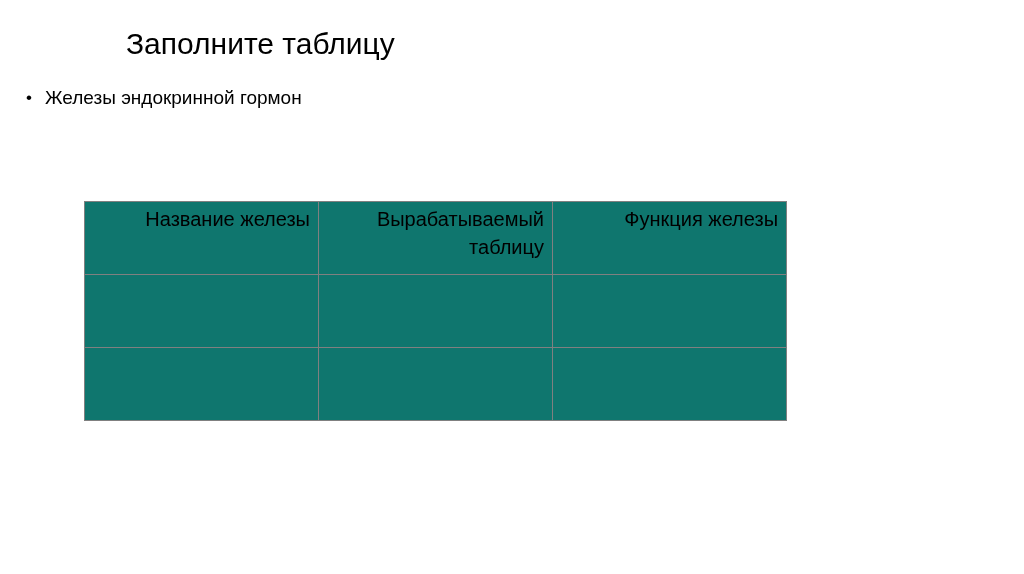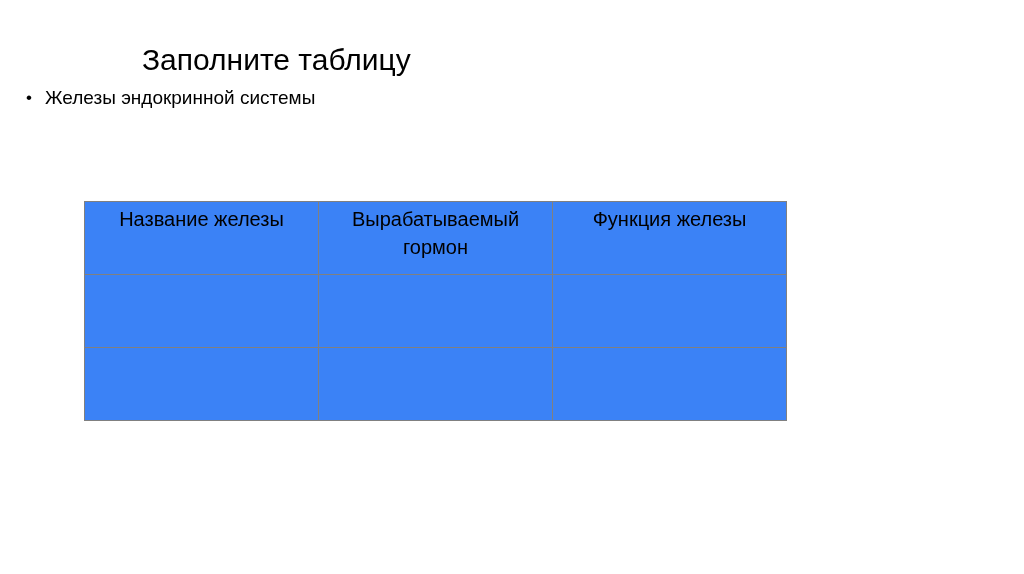--- a/index.html
+++ b/index.html
@@ -17,21 +17,21 @@
   }
   .slide {
     position: absolute;
     inset: 0;
     background: #ffffff;
   }
   .slide-title {
     position: absolute;
     left: 126px;
     top: 26px;
-    margin: 16px;
+    margin: 0;
     font-size: 30px;
     line-height: 36px;
     font-weight: 400;
     color: #000000;
     letter-spacing: 0;
   }
   .bullet-line {
     position: absolute;
     left: 26px;
     top: 86px;
@@ -59,43 +59,43 @@
     color: #000000;
   }
   .fill-table th,
   .fill-table td {
     border: 1.5px solid #808080;
     width: 33.333%;
     height: 73px;
     box-sizing: border-box;
     padding: 3px 8px 4px 8px;
     vertical-align: top;
-    text-align: center;
+    text-align: right;
     font-weight: 400;
-    background: #3b82f6;
+    background: #0f766e;
     overflow: hidden;
   }
 </style>
 </head>
 <body>
 
 <div class="slide">
 
   <h1 class="slide-title">Заполните таблицу</h1>
 
   <div class="bullet-line">
     <span class="bullet-marker">•</span>
-    <span class="bullet-text">Железы эндокринной системы</span>
+    <span class="bullet-text">Железы эндокринной гормон</span>
   </div>
 
   <table class="fill-table">
     <thead>
       <tr>
         <th>Название железы</th>
-        <th>Вырабатываемый гормон</th>
+        <th>Вырабатываемый таблицу</th>
         <th>Функция железы</th>
       </tr>
     </thead>
     <tbody>
       <tr>
         <td></td>
         <td></td>
         <td></td>
       </tr>
       <tr>

